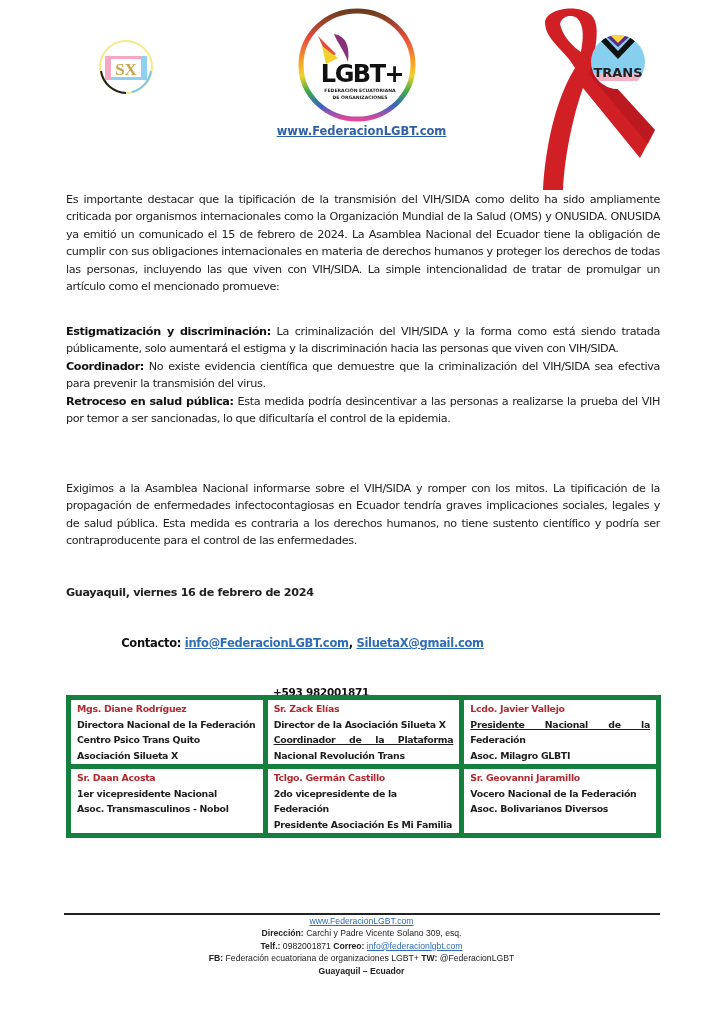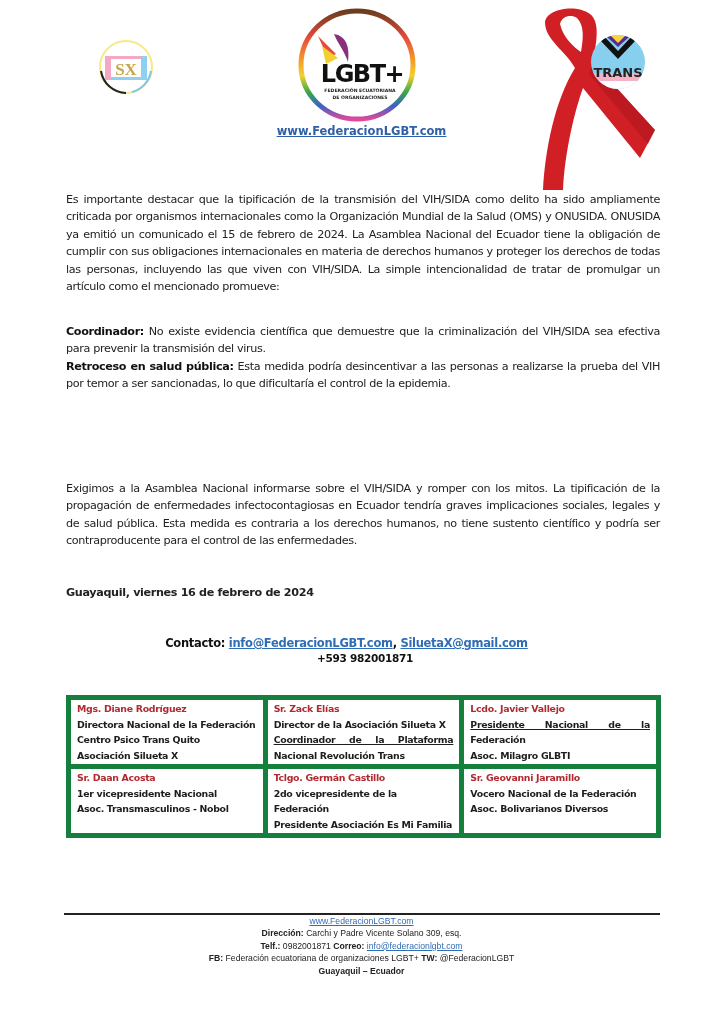--- a/index.html
+++ b/index.html
@@ -26,23 +26,23 @@
       text-align: justify; color: #222;
       letter-spacing: -0.35px;
     }
     .body-text b { font-weight: bold; color: #111; }
     #p1 { top: 191px; }
     #p2 { top: 323px; }
     #p3 { top: 480px; }
     #place-date { top: 584px; font-weight: bold; }
 
     .contact { position: absolute; left: 0; width: 605px; text-align: center;
-      font-family: "DejaVu Sans", sans-serif; font-size: 11.5px; font-weight: bold; color: #111; letter-spacing: -0.3px; margin-left: 44px; }
+      font-family: "DejaVu Sans", sans-serif; font-size: 11.5px; font-weight: bold; color: #111; letter-spacing: -0.3px; }
     #contact-line { top: 636px; }
-    #contact-phone { top: 652px; font-size: 10.5px; padding-left: 37px; }
+    #contact-phone { top: 686px; font-size: 10.5px; padding-left: 37px; }
     .link { color: #2f6db5; text-decoration: underline; }
 
     table.sign {
       position: absolute; left: 66px; top: 695px; width: 595px;
       border-collapse: collapse;
       font-family: "DejaVu Sans", sans-serif; font-size: 9.4px; font-weight: bold; line-height: 15.5px;
       letter-spacing: -0.3px;
     }
     table.sign td { border: 5px solid #15803d; vertical-align: top; padding: 1px 6px 1px 6px; width: 33.33%; color: #1d1d1d; }
     table.sign td .nm { color: #b02a30; display: block; }
@@ -119,20 +119,21 @@
     <text x="72" y="86" text-anchor="middle" font-family="DejaVu Sans, sans-serif" font-size="4.6" font-weight="bold" fill="#222">FEDERACIÓN ECUATORIANA</text>
     <text x="72" y="93" text-anchor="middle" font-family="DejaVu Sans, sans-serif" font-size="4.6" font-weight="bold" fill="#222">DE ORGANIZACIONES</text>
   </svg>
 </div>
 
 <div class="header-link">www.FederacionLGBT.com</div>
 
 <div id="p1" class="body-text">Es importante destacar que la tipificación de la transmisión del VIH/SIDA como delito ha sido ampliamente criticada por organismos internacionales como la Organización Mundial de la Salud (OMS) y ONUSIDA. ONUSIDA ya emitió un comunicado el 15 de febrero de 2024. La Asamblea Nacional del Ecuador tiene la obligación de cumplir con sus obligaciones internacionales en materia de derechos humanos y proteger los derechos de todas las personas, incluyendo las que viven con VIH/SIDA. La simple intencionalidad de tratar de promulgar un artículo como el mencionado promueve:</div>
 
 <div id="p2" class="body-text">
+  <div><b>Estigmatización y discriminación:</b><span> La criminalización del VIH/SIDA y la forma como está siendo tratada públicamente, solo aumentará el estigma y la discriminación hacia las personas que viven con VIH/SIDA.</span></div>
   <div><b>Coordinador:</b><span> No existe evidencia científica que demuestre que la criminalización del VIH/SIDA sea efectiva para prevenir la transmisión del virus.</span></div>
   <div><b>Retroceso en salud pública:</b><span> Esta medida podría desincentivar a las personas a realizarse la prueba del VIH por temor a ser sancionadas, lo que dificultaría el control de la epidemia.</span></div>
 </div>
 
 <div id="p3" class="body-text">Exigimos a la Asamblea Nacional informarse sobre el VIH/SIDA y romper con los mitos. La tipificación de la propagación de enfermedades infectocontagiosas en Ecuador tendría graves implicaciones sociales, legales y de salud pública. Esta medida es contraria a los derechos humanos, no tiene sustento científico y podría ser contraproducente para el control de las enfermedades.</div>
 
 <div id="place-date" class="body-text">Guayaquil, viernes 16 de febrero de 2024</div>
 
 <div id="contact-line" class="contact">
   <span>Contacto:</span>

